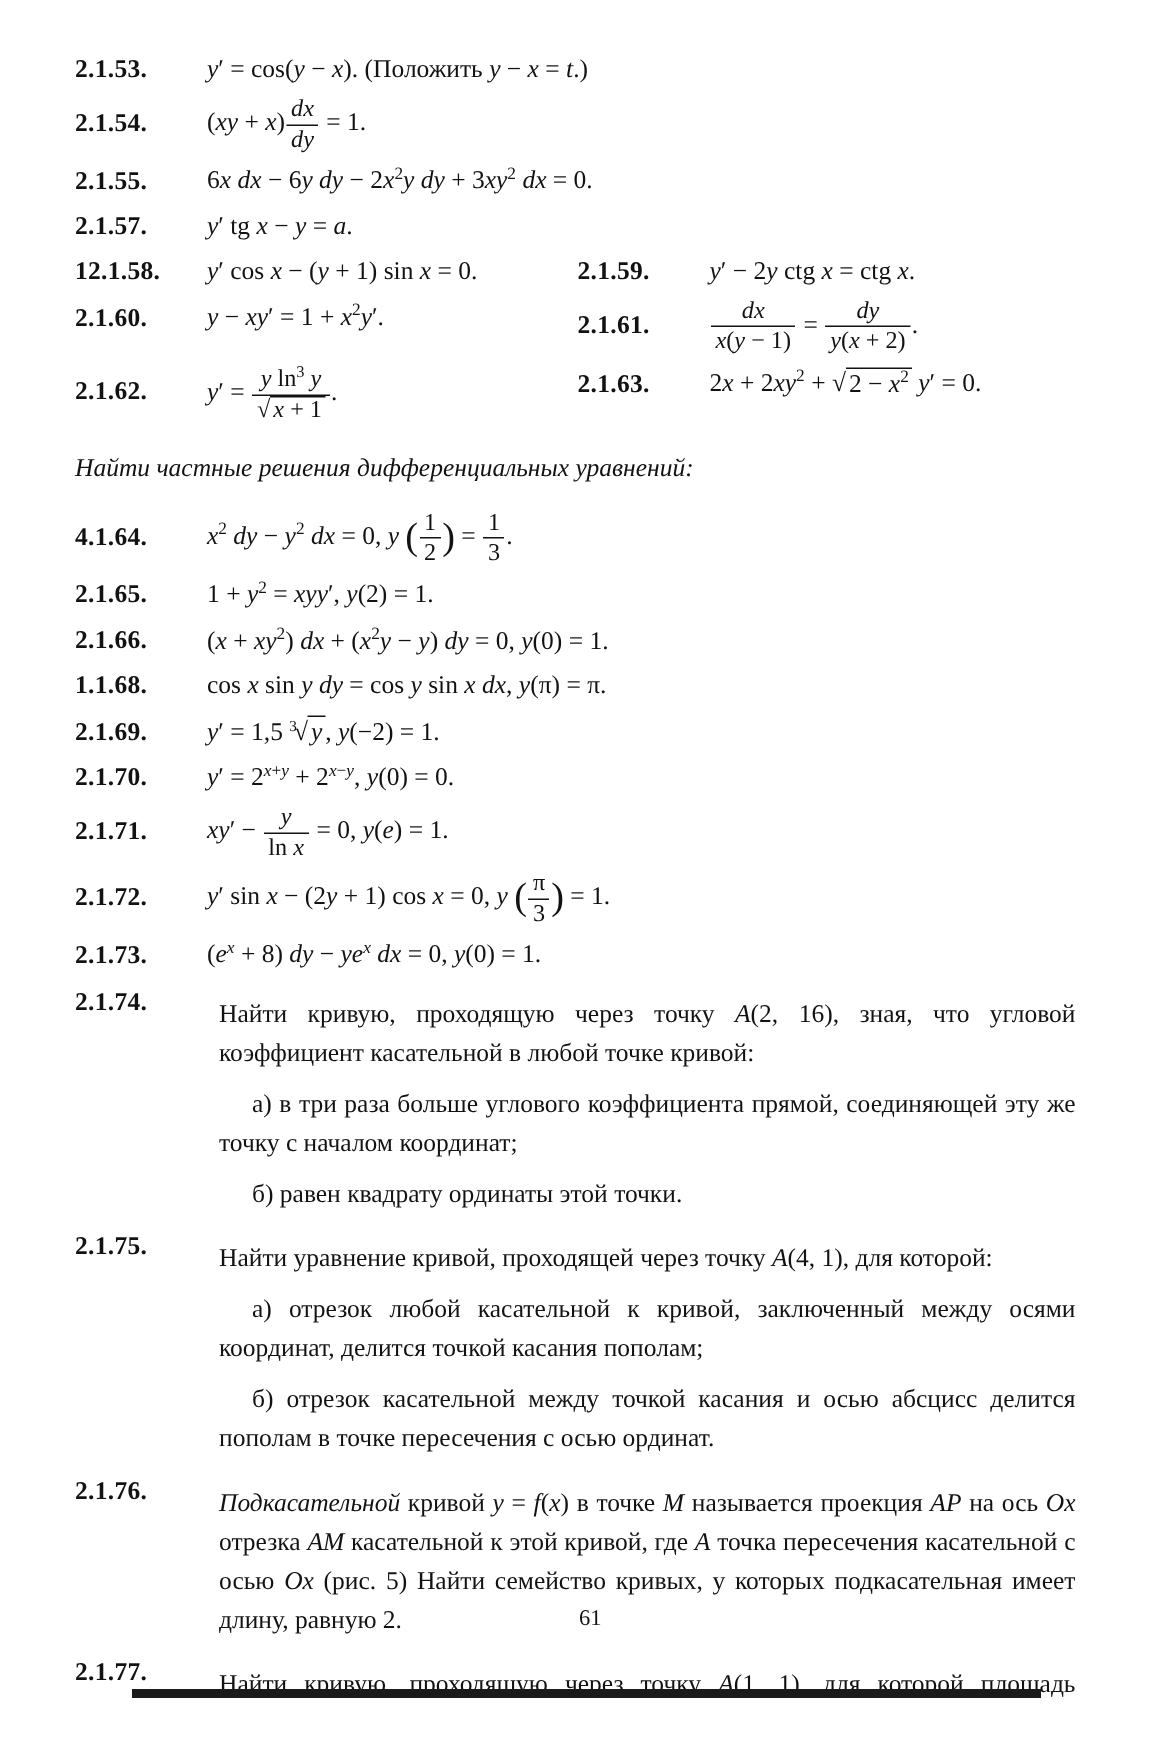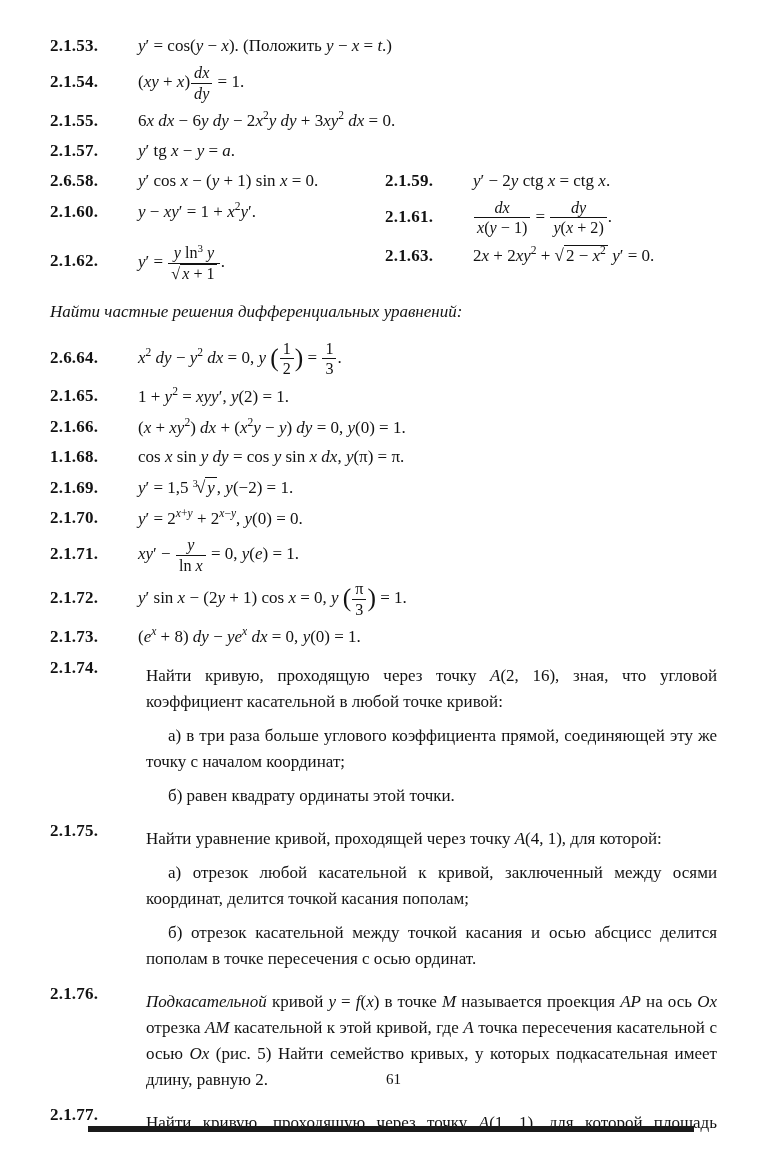--- a/index.html
+++ b/index.html
@@ -110,21 +110,21 @@
 
     <div class="row two">
       <div class="prob c2">
         <span class="num">2.1.57.</span>
         <span class="fx"><i>y</i>′ tg <i>x</i> − <i>y</i> = <i>a</i>.</span>
       </div>
     </div>
 
     <div class="row two">
       <div class="prob c1">
-        <span class="num">2.6.58.</span>
+        <span class="num">12.1.58.</span>
         <span class="fx"><i>y</i>′ cos <i>x</i> − (<i>y</i> + 1) sin <i>x</i> = 0.</span>
       </div>
       <div class="prob c2">
         <span class="num">2.1.59.</span>
         <span class="fx"><i>y</i>′ − 2<i>y</i> ctg <i>x</i> = ctg <i>x</i>.</span>
       </div>
     </div>
 
     <div class="row two">
       <div class="prob c1">
@@ -145,21 +145,21 @@
       <div class="prob c2">
         <span class="num">2.1.63.</span>
         <span class="fx">2<i>x</i> + 2<i>xy</i><sup>2</sup> + <span class="sq">√<span class="rad">2 − <i>x</i><sup>2</sup></span></span> <i>y</i>′ = 0.</span>
       </div>
     </div>
 
     <p class="head">Найти частные решения дифференциальных уравнений:</p>
 
     <div class="row">
       <div class="prob">
-        <span class="num">2.6.64.</span>
+        <span class="num">4.1.64.</span>
         <span class="fx"><i>x</i><sup>2</sup> <i>dy</i> − <i>y</i><sup>2</sup> <i>dx</i> = 0, <i>y</i> <span class="bp">(</span><span class="fr"><span class="nu">1</span><span class="de">2</span></span><span class="bp">)</span> = <span class="fr"><span class="nu">1</span><span class="de">3</span></span>.</span>
       </div>
     </div>
 
     <div class="row">
       <div class="prob">
         <span class="num">2.1.65.</span>
         <span class="fx">1 + <i>y</i><sup>2</sup> = <i>xyy</i>′, <i>y</i>(2) = 1.</span>
       </div>
     </div>

